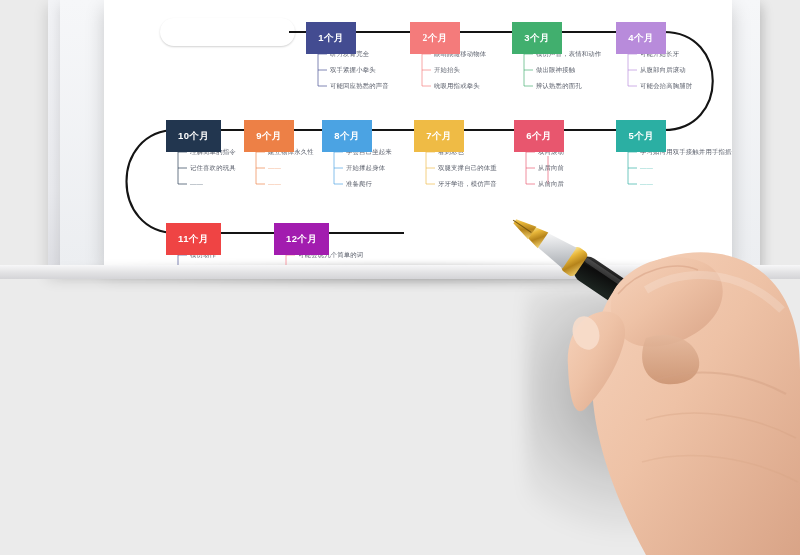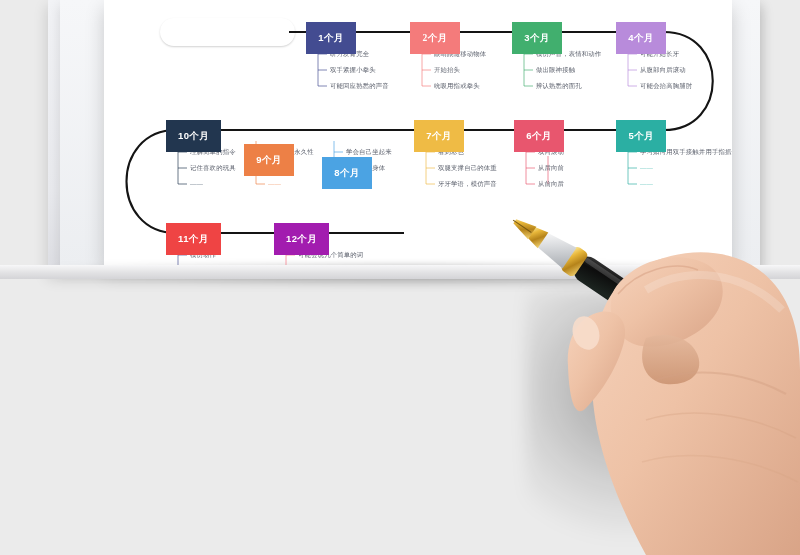--- a/index.html
+++ b/index.html
@@ -178,24 +178,24 @@
           </div>
           <div class="node" style="left: 512px; top: 120px; background: rgb(43, 175, 163); justify-content: flex-end;">
             <span>5个月</span>
           </div>
           <div class="node" style="left: 410px; top: 120px; background: rgb(232, 86, 110);">
             <span>6个月</span>
           </div>
           <div class="node" style="left: 310px; top: 120px; background: rgb(239, 187, 69);">
             <span>7个月</span>
           </div>
-          <div class="node" style="left: 218px; top: 120px; background: rgb(75, 163, 227); margin-top: 37px;">
+          <div class="node" style="left: 218px; top: 120px; background: rgb(75, 163, 227);">
             <span>8个月</span>
           </div>
-          <div class="node" style="left: 140px; top: 120px; background: rgb(237, 128, 70); margin-top: 24px;">
+          <div class="node" style="left: 140px; top: 120px; background: rgb(237, 128, 70);">
             <span>9个月</span>
           </div>
           <div class="node" style="left: 62px; top: 120px; background: rgb(34, 54, 79); text-align: center;">
             <span>10个月</span>
           </div>
           <div class="node" style="left: 62px; top: 223px; background: #ef4444;">
             <span>11个月</span>
           </div>
           <div class="node" style="left: 170px; top: 223px; background: #a21caf;">
             <span>12个月</span>

